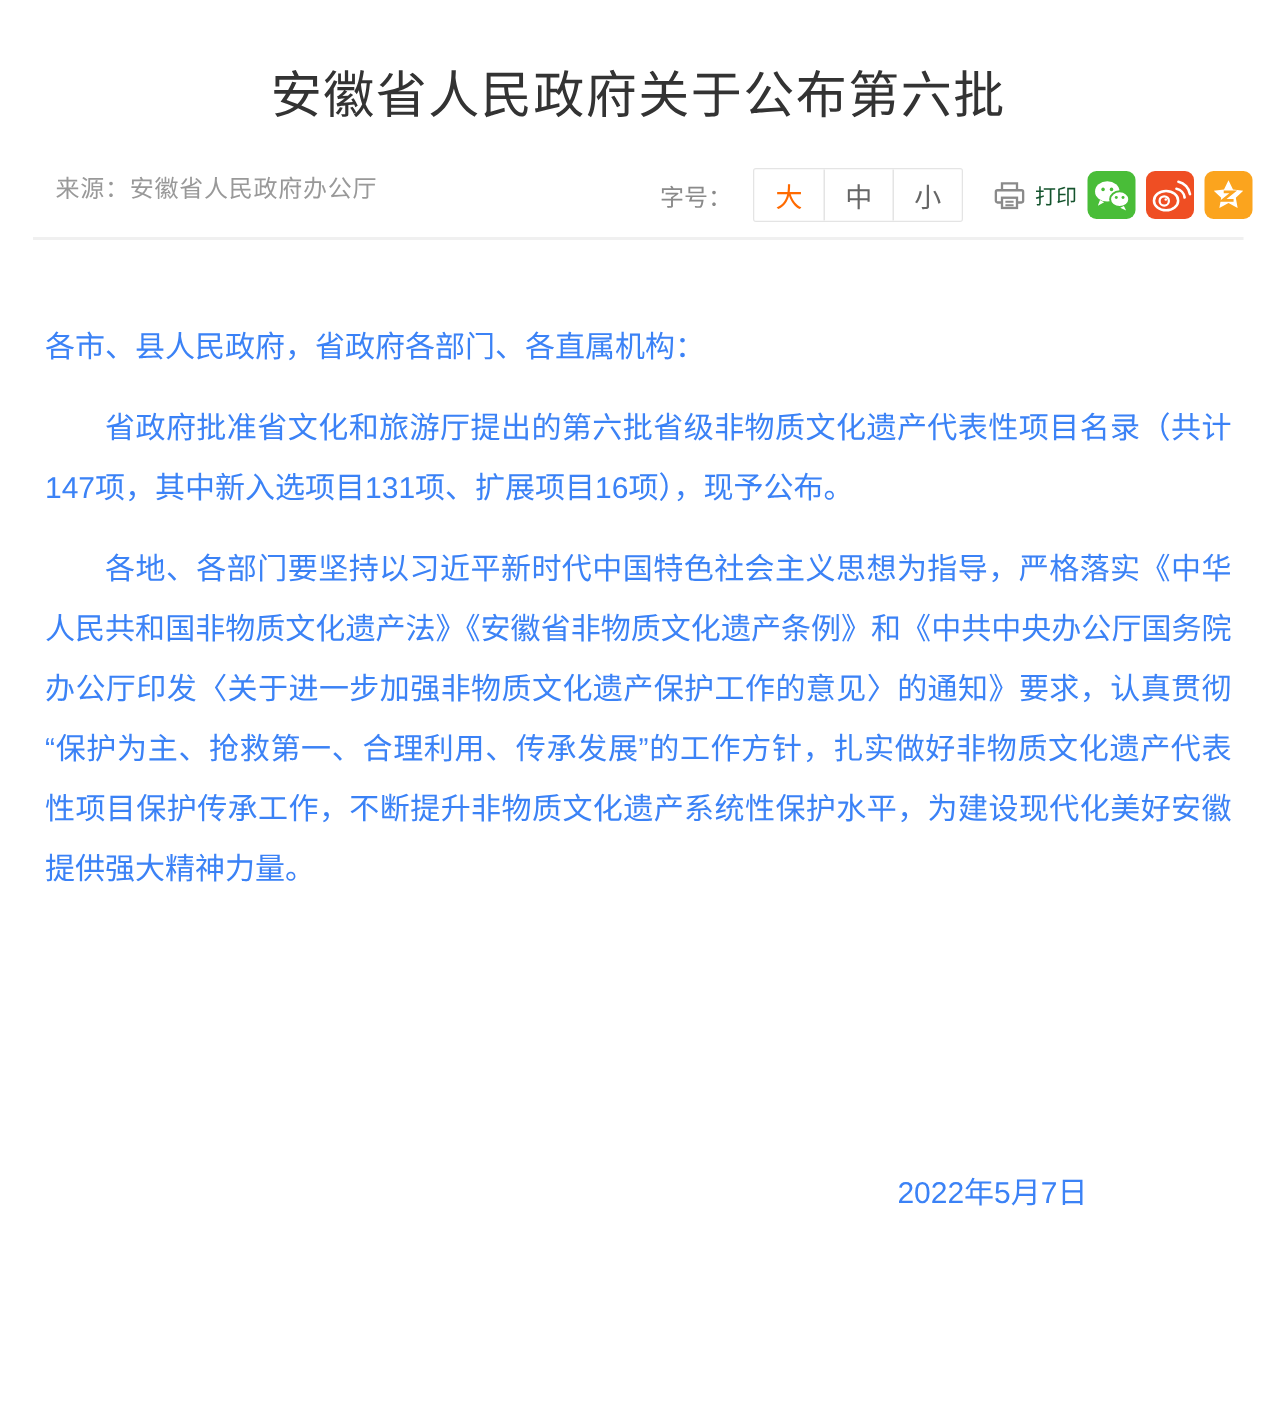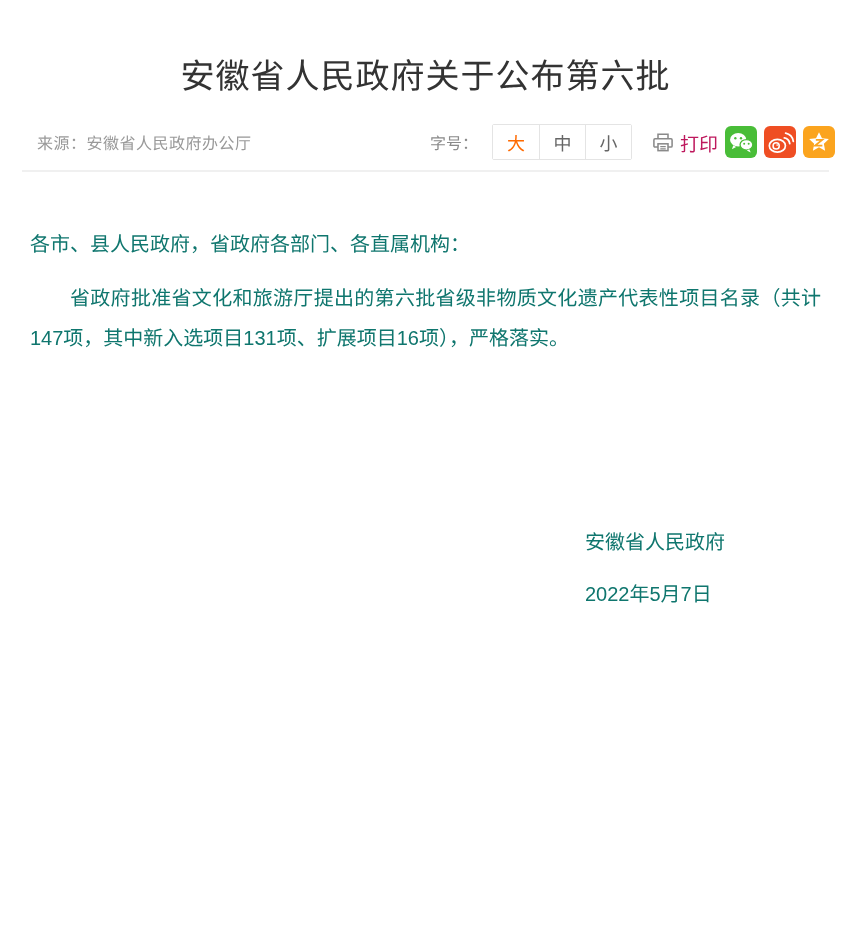--- a/index.html
+++ b/index.html
@@ -6,34 +6,34 @@
   html, body { margin: 0; padding: 0; }
   body {
     width: 851px;
     height: 942px;
     background: #ffffff;
     overflow: hidden;
     font-family: "Liberation Sans", "DejaVu Sans", sans-serif;
     color: #333333;
   }
   .page-title {
-    margin: 16px;
+    margin: 4px;
     padding-top: 30px;
     text-align: center;
     font-size: 34px;
     line-height: 60px;
     font-weight: 400;
     color: #333333;
     letter-spacing: 1px;
   }
   .meta-row {
     margin-top: 18px;
     height: 36px;
     display: flex;
-    align-items: center;
+    align-items: flex-start;
     justify-content: space-between;
     padding: 0 16px 0 37px;
   }
   .source-label {
     font-size: 16px;
     color: #999999;
     letter-spacing: 0.5px;
   }
   .controls {
     display: flex;
@@ -69,22 +69,22 @@
   .print-btn {
     margin-left: 20px;
     display: flex;
     align-items: center;
     gap: 6px;
     background: none;
     border: none;
     padding: 0;
     cursor: pointer;
     font-family: inherit;
-    font-size: 19px;
-    color: #be185d;
+    font-size: 14px;
+    color: #14532d;
   }
   .share-btn {
     width: 32px;
     height: 32px;
     border: none;
     border-radius: 6px;
     margin-left: 7px;
     padding: 0;
     display: flex;
     align-items: center;
@@ -99,21 +99,21 @@
   .article-body {
     padding: 0 30px;
     margin-top: 52px;
   }
   .article-body p {
     margin: 0 0 14px;
     font-size: 20px;
     line-height: 40px;
     text-indent: 2em;
     text-align: justify;
-    color: #0f766e;
+    color: #3b82f6;
   }
   .article-body p.salutation { text-indent: 0; }
   .signature-block {
     margin-top: 164px;
     display: flex;
     flex-direction: column;
     align-items: flex-end;
     padding-right: 96px;
   }
   .signature-inner { text-align: center; }
@@ -177,20 +177,20 @@
         <path d="M12.6 13.8h6.8l-7.6 6h7.8" stroke="currentColor" stroke-width="1.9" fill="none"></path>
       </svg>
     </button>
   </div>
 </div>
 
 <hr class="divider">
 
 <div class="article-body">
   <p class="salutation">各市、县人民政府，省政府各部门、各直属机构：</p>
-  <p>省政府批准省文化和旅游厅提出的第六批省级非物质文化遗产代表性项目名录（共计147项，其中新入选项目131项、扩展项目16项），严格落实。</p>
+  <p>省政府批准省文化和旅游厅提出的第六批省级非物质文化遗产代表性项目名录（共计147项，其中新入选项目131项、扩展项目16项），现予公布。</p>
+  <p>各地、各部门要坚持以习近平新时代中国特色社会主义思想为指导，严格落实《中华人民共和国非物质文化遗产法》《安徽省非物质文化遗产条例》和《中共中央办公厅国务院办公厅印发〈关于进一步加强非物质文化遗产保护工作的意见〉的通知》要求，认真贯彻“保护为主、抢救第一、合理利用、传承发展”的工作方针，扎实做好非物质文化遗产代表性项目保护传承工作，不断提升非物质文化遗产系统性保护水平，为建设现代化美好安徽提供强大精神力量。</p>
   <div class="signature-block">
     <div class="signature-inner">
-      <p>安徽省人民政府</p>
       <p class="sig-date">2022年5月7日</p>
     </div>
   </div>
 </div>
 
 </body></html>

